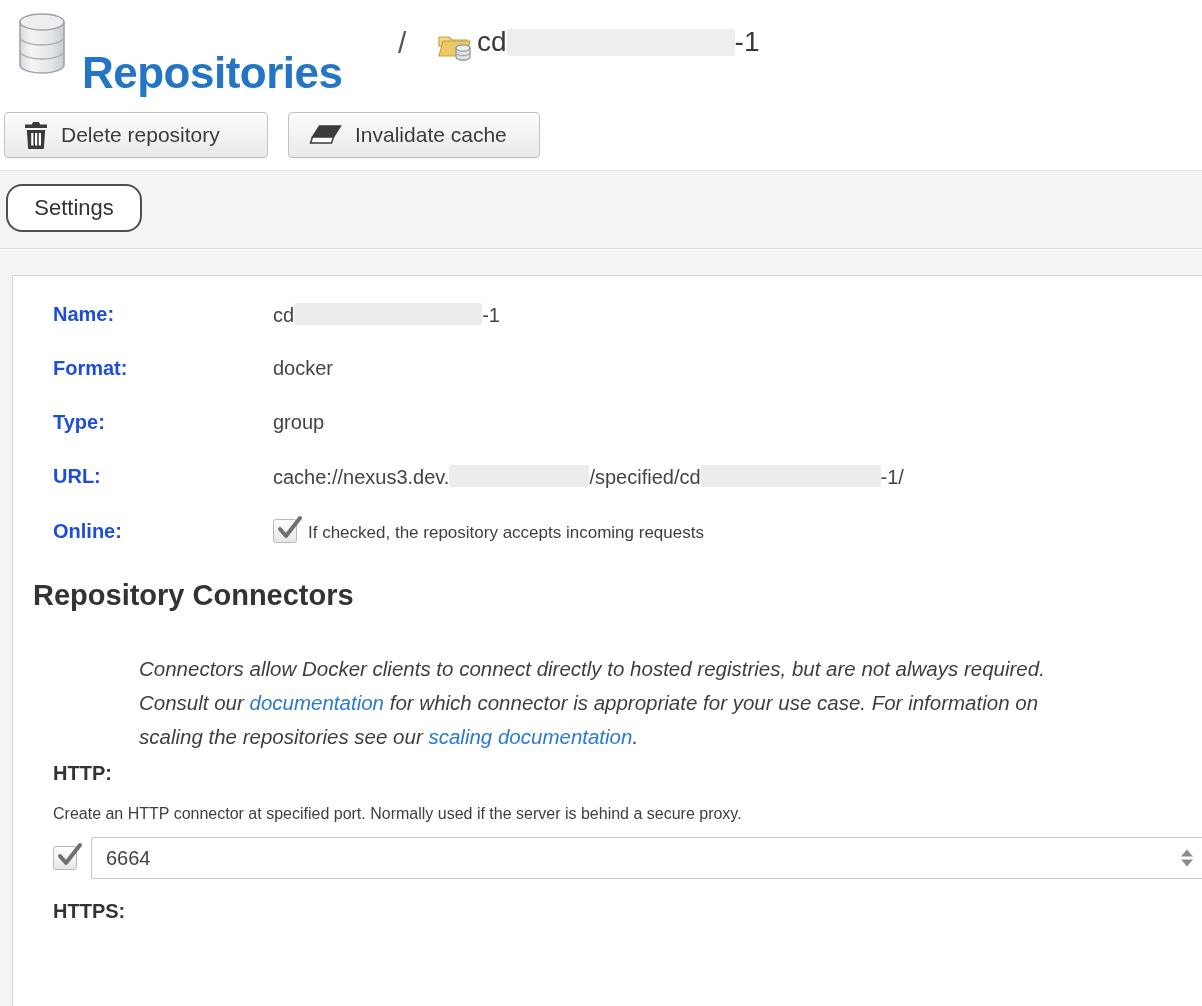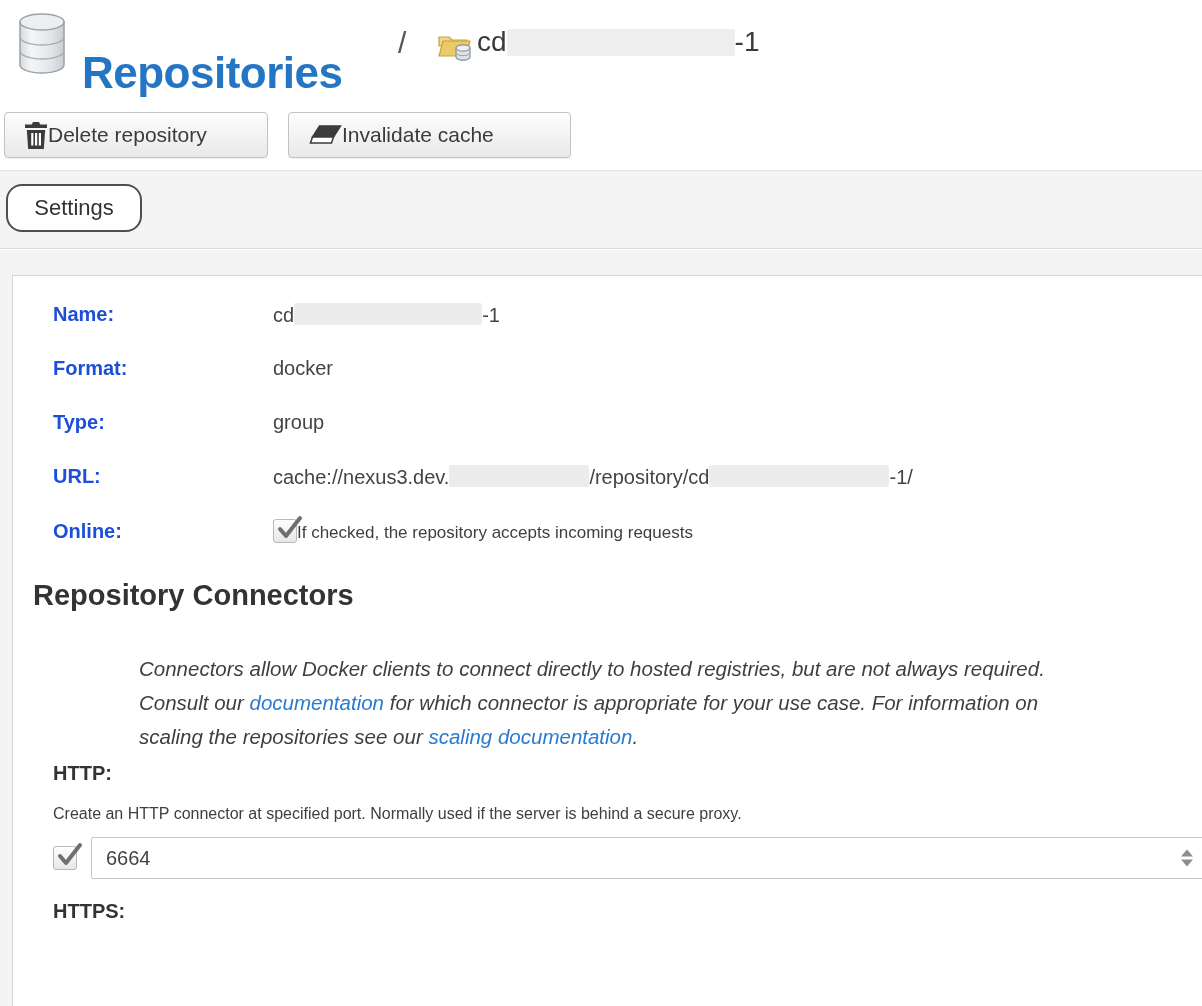--- a/index.html
+++ b/index.html
@@ -12,44 +12,44 @@
   .db-icon { position:absolute; left:16px; top:13px; }
   .page-title { position:absolute; left:82px; top:16px; font-size:44px; font-weight:bold;
                 color:#2575c5; letter-spacing:-0.5px; cursor:pointer;margin-top:32px; }
   .crumb-sep { position:absolute; left:398px; top:26px; font-size:30px; color:#555; font-weight:300; }
   .folder-icon { position:absolute; left:437px; top:30px; }
   .repo-name { position:absolute; left:477px; top:26px; font-size:28px; color:#3a3a3a; }
   .redact { display:inline-block; background:#ececec; border-radius:2px; height:22px; vertical-align:-3px; }
   .redact.hdr { height:27px; vertical-align:-5px; background:#eeeeee; }
 
   
-  .btn { position:absolute; top:112px; height:46px; display:flex; align-items:center; 
+  .btn { position:absolute; top:112px; height:46px; display:flex; align-items:center; gap:13px;
          padding:0 19px; border:1px solid #c2c2c2; border-radius:4px;
          background:linear-gradient(#fdfdfd,#e9e9e9); box-shadow:0 1px 1px rgba(0,0,0,.06);
          font-size:21px; color:#3b3b3b; cursor:pointer; font-family:inherit; }
   .btn-delete { left:4px; width:264px; }
-  .btn-invalidate { left:288px; width:283px; }
+  .btn-invalidate { left:288px; width:252px; }
 
   
   .tabstrip { position:absolute; left:0; top:170px; width:100%; height:79px; background:#f4f4f4;
               border-top:1px solid #e2e2e2; border-bottom:1px solid #dadada; }
   .tab { position:absolute; left:6px; top:13px; width:136px; height:48px; background:#fff;
          border:2px solid #4f4f4f; border-radius:16px; display:flex; align-items:center;
          justify-content:center; font-size:22px; color:#333; cursor:pointer; }
 
   
   .content { position:absolute; left:0; top:250px; width:100%; height:756px; background:#f4f4f4; }
   .panel { position:absolute; left:12px; top:25px; width:1196px; height:900px; background:#fff;
            border:1px solid #d6d6d6; }
 
   .form-rows { padding:27px 0 0 40px; }
   .frow { display:flex; align-items:flex-start; min-height:24px; margin-bottom:30px; }
   .flabel { width:220px; font-weight:bold; font-size:20px; color:#1d4ed8; }
   .fvalue { font-size:20px; color:#444; }
-  .online-help { font-size:17px; color:#3f3f3f; padding-top:3px; }
+  .online-help { font-size:17px; color:#3f3f3f; margin-left:11px; padding-top:3px; }
 
   .checkbox { position:relative; display:inline-block; width:24px; height:24px; flex:0 0 24px;
               border:1px solid #b9b9b9; border-radius:3px;
               background:linear-gradient(#fefefe,#e7e7e7); cursor:pointer; }
   .checkbox svg { position:absolute; left:2px; top:-6px; }
 
   .section-heading { margin:36px 0 0 20px; font-size:29px; font-weight:bold; color:#333; }
 
   .intro { margin:40px 0 0 126px; width:952px; font-style:italic; font-size:20.5px;
            line-height:34px; color:#3f3f3f; }
@@ -141,21 +141,21 @@
         <div class="frow">
           <span class="flabel">Format:</span>
           <span class="fvalue">docker</span>
         </div>
         <div class="frow">
           <span class="flabel">Type:</span>
           <span class="fvalue">group</span>
         </div>
         <div class="frow">
           <span class="flabel">URL:</span>
-          <span class="fvalue"><span>cache://nexus3.dev.</span><span class="redact" style="width:140px;"></span><span>/repository/cd</span><span class="redact" style="width:180px;"></span><span>-1/</span></span>
+          <span class="fvalue"><span>cache://nexus3.dev.</span><span class="redact" style="width:140px;"></span><span>/specified/cd</span><span class="redact" style="width:180px;"></span><span>-1/</span></span>
         </div>
         <div class="frow" style="align-items:center;">
           <span class="flabel">Online:</span>
           <span class="checkbox" role="checkbox" aria-checked="true">
             <svg width="28" height="28" viewBox="0 0 28 28">
               <path d="M4 15 L10 22 L24 4" fill="none" stroke="#6f6f6f" stroke-width="4" stroke-linecap="round" stroke-linejoin="round"></path>
             </svg>
           </span>
           <span class="online-help">If checked, the repository accepts incoming requests</span>
         </div>

